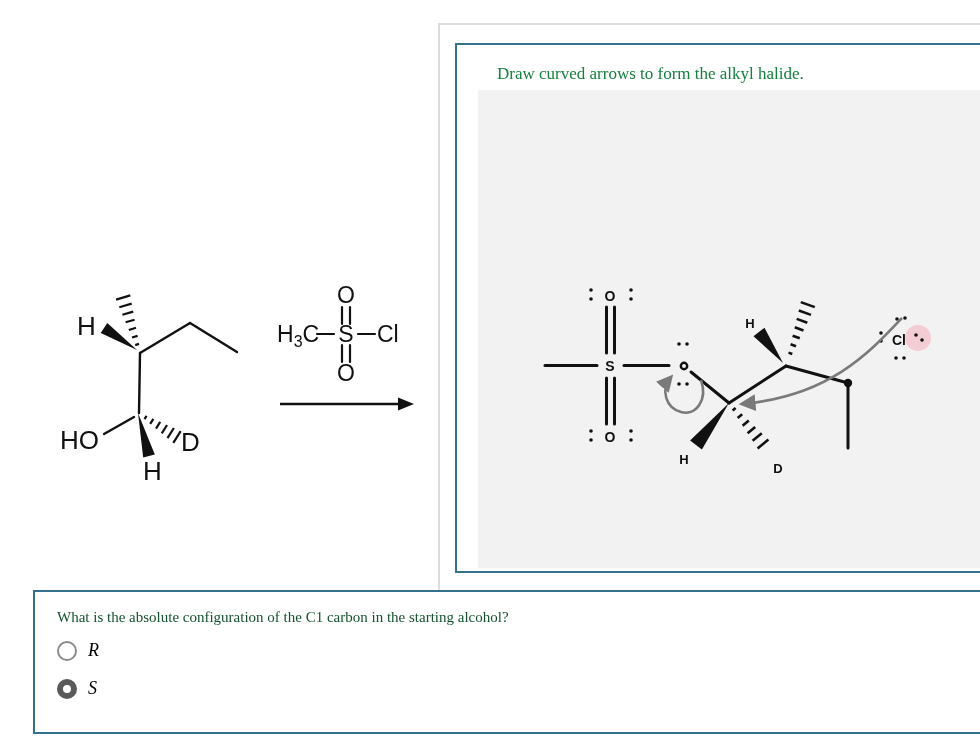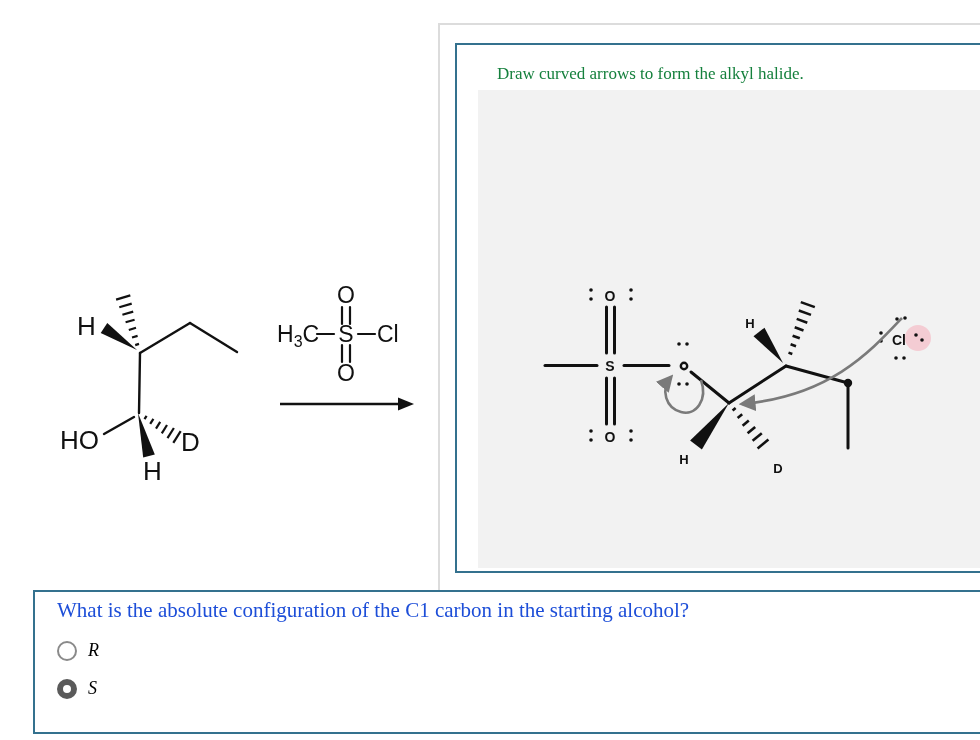--- a/index.html
+++ b/index.html
@@ -12,21 +12,21 @@
                 background:#ffffff;border:2px solid #34718e;border-right:none;box-sizing:border-box;}
   .prompt-text{position:absolute;left:24px;top:19px;font-size:17px;color:#15803d;margin-left:16px;}
   .mech-canvas{position:absolute;left:21px;top:45px;right:0;height:478px;background:#f2f2f2;}
   .mech-canvas svg{position:absolute;left:0;top:0;width:100%;height:100%;}
   
   .struct-svg{position:absolute;}
   .chem-sans{font-family:"Liberation Sans", sans-serif;}
   
   .question-panel{position:absolute;left:33px;top:590px;width:960px;height:144px;
                   background:#ffffff;border:2px solid #34718e;box-sizing:border-box;}
-  .question-text{position:absolute;left:22px;top:6px;font-size:21px;color:#1d4ed8;}
+  .question-text{position:absolute;left:22px;top:17px;font-size:15px;color:#14532d;}
   .option-row{position:absolute;left:22px;display:flex;align-items:center;gap:11px;}
   .option-row.row0{top:48px;}
   .option-row.row1{top:86px;}
   .radio{width:20px;height:20px;border-radius:50%;border:2.5px solid #8a8a8a;
          background:#fff;box-sizing:border-box;cursor:pointer;}
   .radio.selected{border:6.5px solid #5a5a5a;}
   .option-label{font-size:18px;font-style:italic;color:#000;}
 </style>
 </head>
 <body>

